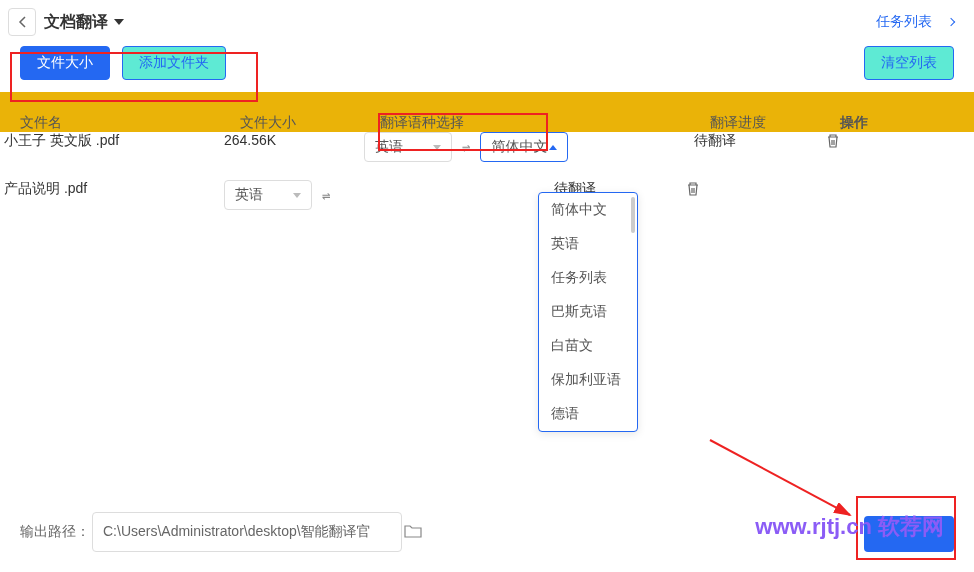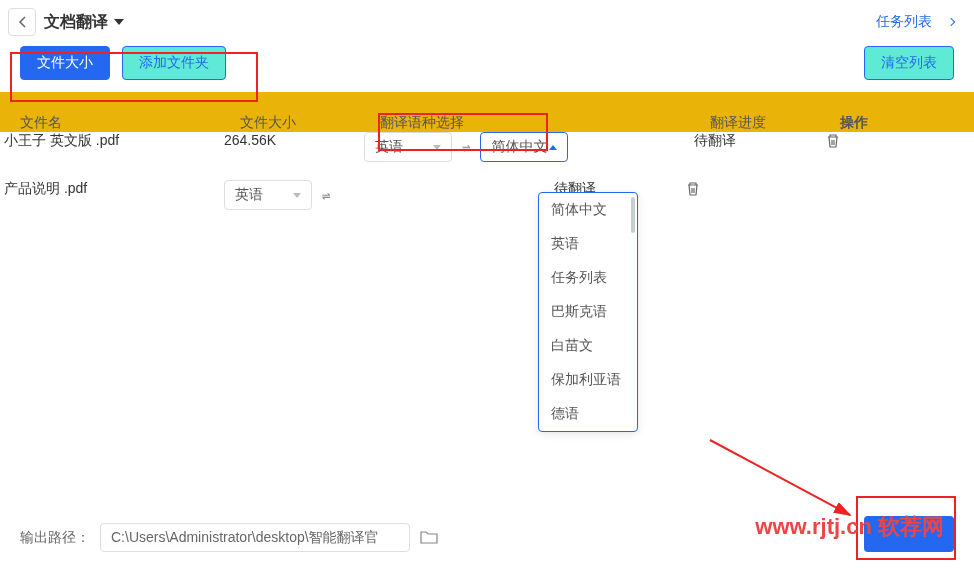--- a/index.html
+++ b/index.html
@@ -31,25 +31,25 @@
 .lang-select { width: 88px; height: 30px; border: 1px solid #ddd; border-radius: 4px; display: flex; align-items: center; justify-content: space-between; padding: 0 10px; cursor: pointer; background: #fff; color: #555; }
 .lang-select.open { border-color: #2468f2; }
 .chevron-updown { width: 0; height: 0; border-left: 4px solid transparent; border-right: 4px solid transparent; }
 .chevron-down-s { border-top: 5px solid #bbb; }
 .chevron-up-s { border-bottom: 5px solid #2468f2; }
 .swap-icon { color: #888; font-size: 14px; cursor: pointer; }
 .delete-icon { width: 18px; height: 18px; cursor: pointer; display: flex; align-items: center; justify-content: center; }
 .dropdown { position: absolute; left: 538px; top: 192px; width: 100px; border: 1px solid #2468f2; border-radius: 4px; background: #fff; box-shadow: 0 2px 8px rgba(0,0,0,0.1); z-index: 10; }
 .dropdown-item { padding: 8px 12px; cursor: pointer; color: #555; }
 .dropdown-scroll { position: absolute; right: 2px; top: 4px; width: 4px; height: 36px; background: #ccc; border-radius: 2px; }
-.footer { position: absolute; bottom: 20px; left: 0; right: 0; padding: 0 20px; display: flex; align-items: center; gap: 10px; }
+.footer { position: absolute; bottom: 20px; left: 0; right: 0; padding: 0 20px; display: flex; align-items: center; gap: 2px; }
 .output-label { color: #666; }
-.output-input { flex: 0 0 310px; height: 29px; border: 1px solid #ddd; border-radius: 4px; padding: 0 10px; color: #666; display: flex; align-items: center; }
+.output-input { flex: 0 0 310px; height: 40px; border: 1px solid #ddd; border-radius: 4px; padding: 0 10px; color: #666; display: flex; align-items: center; }
 .folder-icon { width: 18px; height: 18px; cursor: pointer; color: #888; }
-.watermark { position: absolute; right: 30px; bottom: 30px; font-size: 22px; font-weight: bold; color: #ef4444; z-index: 20; }
+.watermark { position: absolute; right: 30px; bottom: 30px; font-size: 22px; font-weight: bold; color: #8b5cf6; z-index: 20; }
 .arrow { position: absolute; z-index: 15; pointer-events: none; }
 .start-btn-area { position: absolute; right: 20px; bottom: 20px; width: 90px; height: 36px; background: #2468f2; border-radius: 4px; }
 svg { display: block; }
 </style>
 </head>
 <body>
 
 <div class="header">
   <div class="header-left">
     <div class="back-btn">

